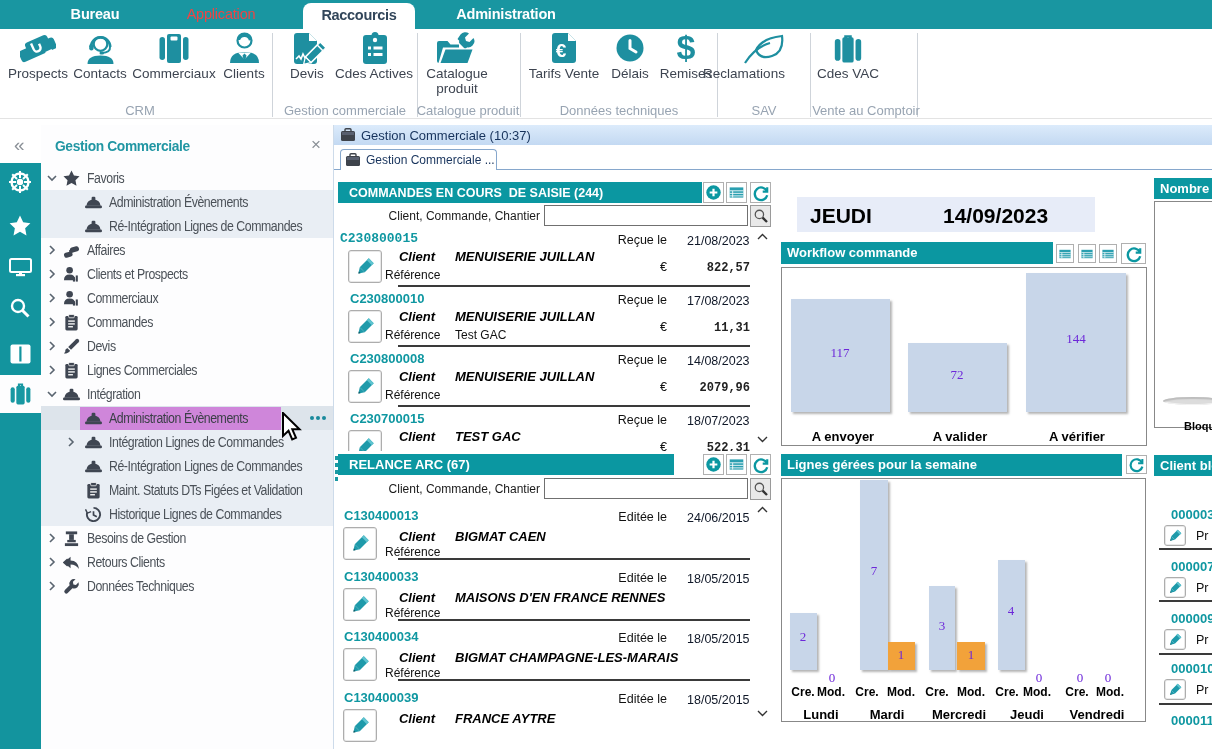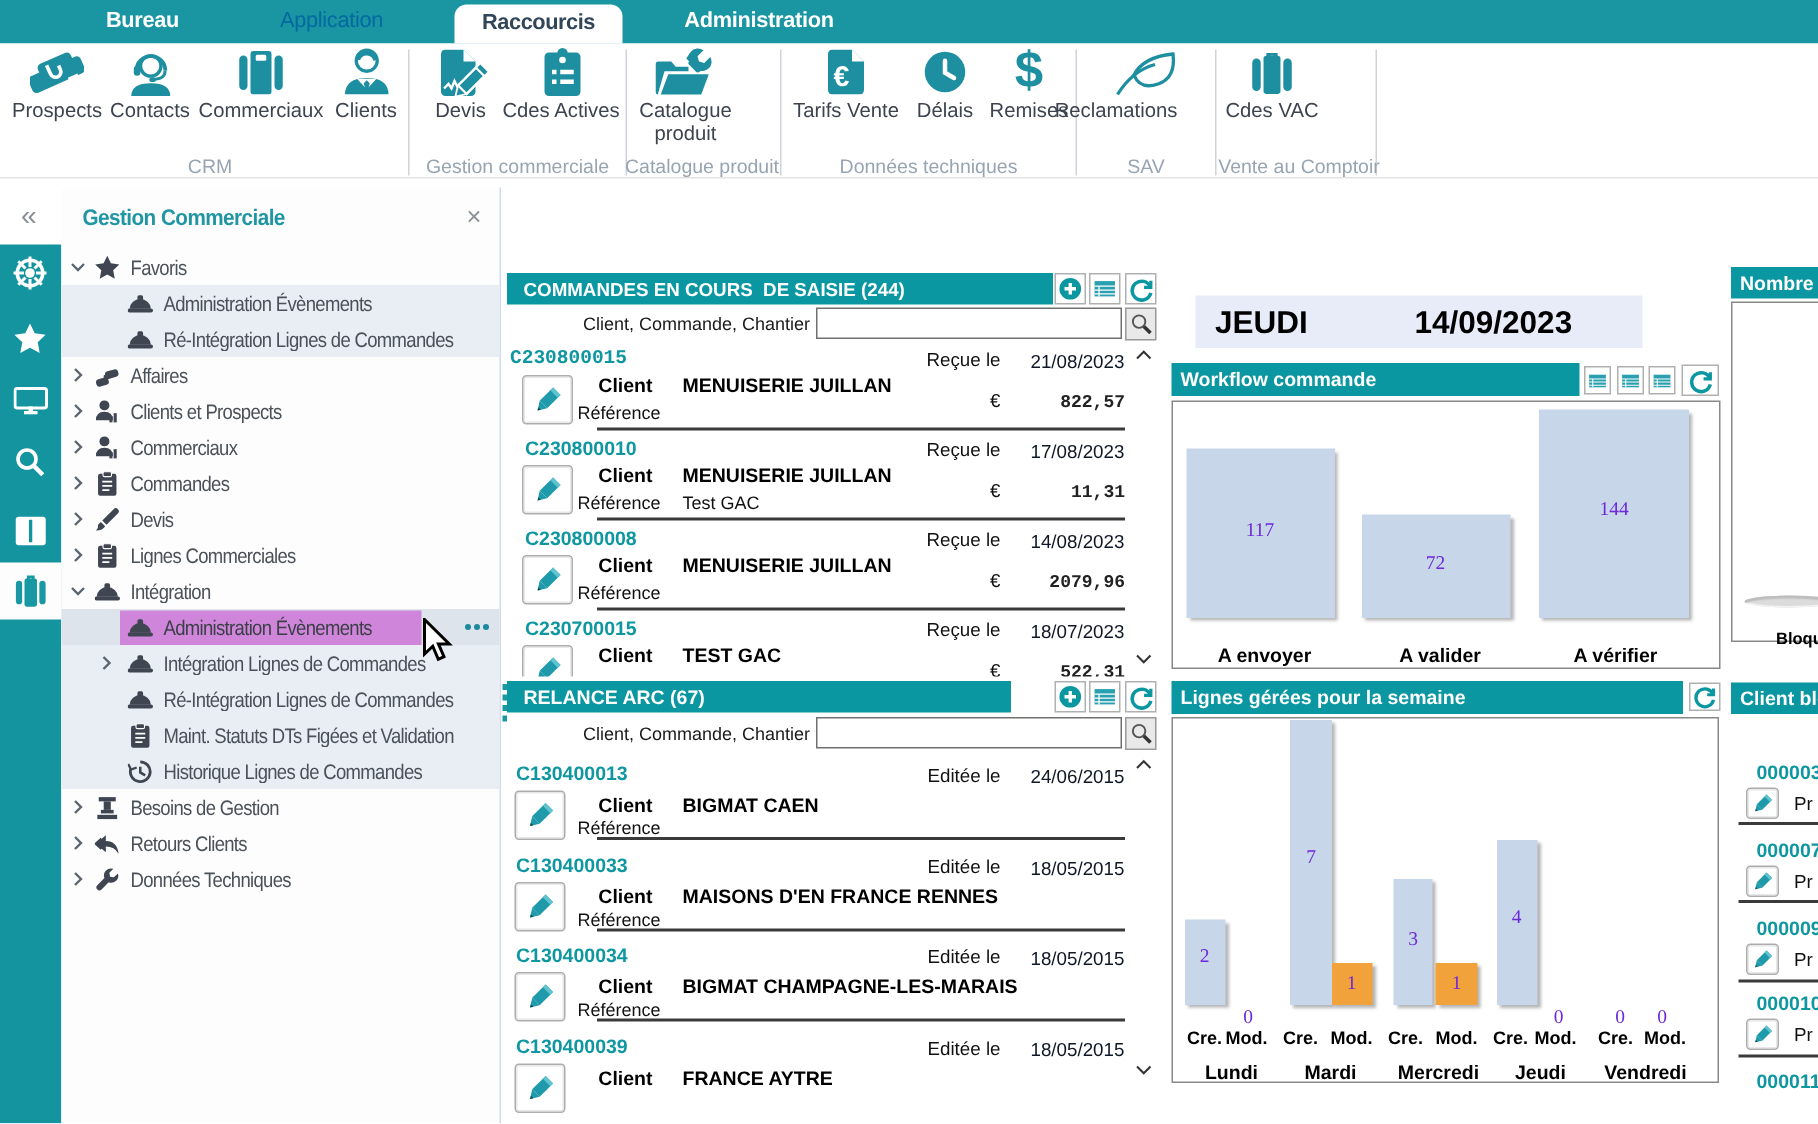--- a/index.html
+++ b/index.html
@@ -34,39 +34,39 @@
 #tabline { position:absolute; left:0; top:24px; width:878px; height:1px; background:#86a7cc; }
 
 .phead { position:absolute; background:#0b97a1; color:#fff; font-weight:bold; font-size:13px; white-space:nowrap; overflow:hidden; }
 .pbtn { position:absolute; width:21px; height:21px; background:#fff; border:1px solid #b0b0b0; display:flex; align-items:center; justify-content:center; }
 .searchbox { position:absolute; background:#fff; border:1px solid #707070; }
 .searchbtn { position:absolute; width:21px; height:22px; background:#e9e9e9; border:1px solid #9a9a9a; display:flex; align-items:center; justify-content:center; }
 .slabel { position:absolute; font-size:12px; color:#1a1a1a; text-align:right; }
 
 .onum { position:absolute; font-size:13px; font-weight:bold; color:#0f97a1; }
 .lbl { position:absolute; font-size:12.5px; color:#111; }
-.blbl { position:absolute; font-size:13px; font-weight:bold; color:#000; }
+.blbl { position:absolute; font-size:13px; font-weight:bold; color:#000;font-style:italic; }
 .dateval { position:absolute; font-size:12.5px; color:#101828; }
 .amt { position:absolute; font-family:"Liberation Mono", monospace; font-size:12px; font-weight:bold; color:#222; text-align:right; }
 .isep { position:absolute; height:2px; background:#3a3a3a; }
 .pencilbtn { position:absolute; width:34px; height:33px; background:#fff; border:1px solid #adadad; border-radius:3px; box-shadow:inset 0 0 0 1px #e8e8e8; display:flex; align-items:center; justify-content:center; }
 
 .chartbox { position:absolute; background:#fff; border:1px solid #888; }
 .bar { position:absolute; background:#c8d6e9; box-shadow:2px 2px 2px rgba(120,120,120,.55); }
 .obar { position:absolute; background:#f2a23a; box-shadow:2px 2px 2px rgba(120,120,120,.55); }
 .bval { position:absolute; font-size:13px; color:#6d28d9; text-align:center;font-family:Liberation Serif, serif; }
 .axlbl { position:absolute; font-size:13px; font-weight:bold; color:#000; text-align:center; }
 </style>
 </head>
 <body>
 <div id="root">
 
   <div class="abs" id="topbar"></div>
   <div class="abs toptab" style="left:55px;width:80px;">Bureau</div>
-  <div class="abs toptab" style="left:176px;width:90px;font-weight:normal;color:#0369a1;">Application</div>
+  <div class="abs toptab" style="left:176px;width:90px;font-weight:normal;color:#ef4444;">Application</div>
   <div class="abs" id="tab-active">Raccourcis</div>
   <div class="abs toptab" style="left:455px;width:102px;">Administration</div>
 
   <div class="abs" id="ribbon"></div>
   <div id="ribbon-icons">
 
     <div class="rsep" style="left:272px;top:33px;"></div>
     <div class="rsep" style="left:417px;top:33px;"></div>
     <div class="rsep" style="left:520px;top:33px;"></div>
     <div class="rsep" style="left:717px;top:33px;"></div>
@@ -486,20 +486,40 @@
     <div class="abs" style="left:310px;top:416px;width:4px;height:4px;border-radius:50%;background:#1a8a9c;"></div>
     <div class="abs" style="left:316px;top:416px;width:4px;height:4px;border-radius:50%;background:#1a8a9c;"></div>
     <div class="abs" style="left:322px;top:416px;width:4px;height:4px;border-radius:50%;background:#1a8a9c;"></div>
 
     <div class="abs" style="left:335px;top:456px;width:3px;height:4px;background:#1a99a3;"></div>
     <div class="abs" style="left:335px;top:463px;width:3px;height:4px;background:#1a99a3;"></div>
     <div class="abs" style="left:335px;top:470px;width:3px;height:4px;background:#1a99a3;"></div>
     <div class="abs" style="left:335px;top:477px;width:3px;height:4px;background:#1a99a3;"></div>
   </div>
 
+  <div class="abs" id="titlebar">
+    <svg style="margin-left:6px;" width="16" height="14" viewBox="0 0 16 14">
+        <rect x="1" y="3" width="14" height="10" rx="1.5" fill="#3e434b"></rect>
+        <rect x="5" y="0.8" width="6" height="3.5" rx="1" fill="none" stroke="#3e434b" stroke-width="1.4"></rect>
+        <rect x="2" y="4" width="12" height="3" fill="#596070"></rect>
+      </svg>
+    <span style="margin-left:5px;">Gestion Commerciale (10:37)</span>
+  </div>
+  <div class="abs" id="tabbar">
+    <div id="mditab">
+      <svg style="margin-left:4px;" width="16" height="14" viewBox="0 0 16 14">
+          <rect x="1" y="3" width="14" height="10" rx="1.5" fill="#3e434b"></rect>
+          <rect x="5" y="0.8" width="6" height="3.5" rx="1" fill="none" stroke="#3e434b" stroke-width="1.4"></rect>
+          <rect x="2" y="4" width="12" height="3" fill="#596070"></rect>
+        </svg>
+      <span style="margin-left:5px;font-size:12px;">Gestion Commerciale ...</span>
+    </div>
+    <div id="tabline"></div>
+      <div style="position:absolute;left:7px;top:24px;width:155px;height:1px;background:#fff;"></div>
+  </div>
   <div id="main-content">
 
     <div class="phead" style="left:338px;top:182px;width:364px;height:21px;line-height:21px;"><span style="margin-left:11px;font-size:12.5px;">COMMANDES EN COURS&nbsp; DE SAISIE (244)</span></div>
     <div class="pbtn" style="left:703px;top:182px;">
         <svg width="17" height="17">
           <use href="#i-plus"></use>
         </svg>
       </div>
     <div class="pbtn" style="left:726px;top:182px;">
         <svg width="17" height="17">

